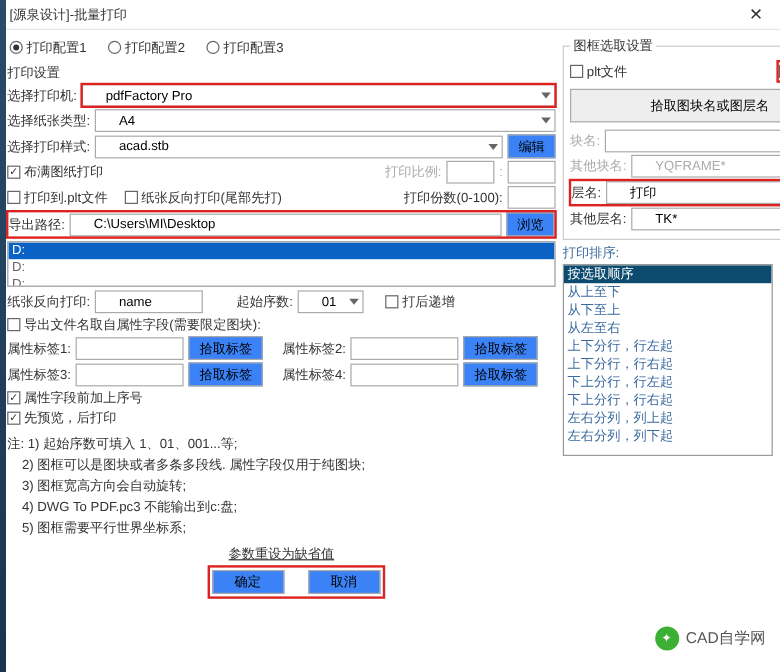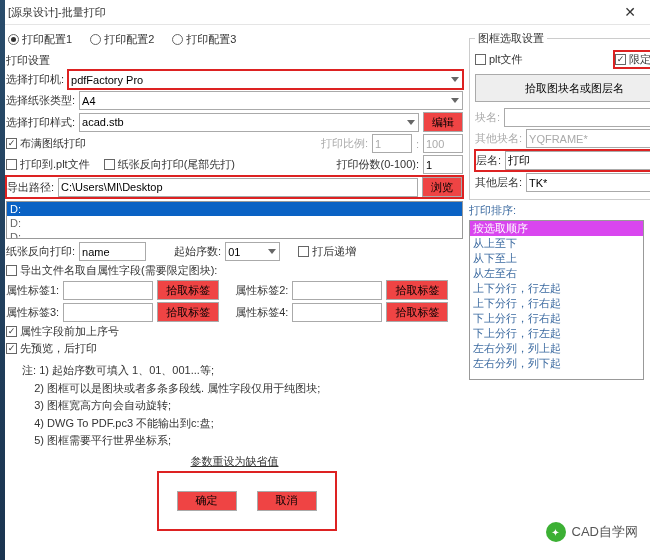--- a/index.html
+++ b/index.html
@@ -8,41 +8,41 @@
 .titlebar .close { font-size: 14px; color: #333; cursor: pointer; padding: 0 6px; }
 .content { display: flex; padding: 3px 6px; gap: 6px; }
 .left { flex: 1; }
 .right { width: 175px; }
 .radiorow { display: flex; gap: 18px; padding: 4px 2px 6px; }
 .radio { display: flex; align-items: center; gap: 3px; }
 .radio .circ { width: 11px; height: 11px; border: 1px solid #666; border-radius: 50%; display: inline-flex; align-items: center; justify-content: center; }
 .radio .circ.sel::after { content: ""; width: 5px; height: 5px; background: #333; border-radius: 50%; }
 .row { display: flex; align-items: center; margin: 2px 0; gap: 4px; }
 .label { white-space: nowrap; }
-select,input[type=text],.selectbox { height: 19px; border: 1px solid #aaa; background: #fff; font-size: 11px; padding: 0 2px; }
+select,input[type=text],.selectbox { height: 19px; border: 1px solid #aaa; background: #fff; font-size: 11px; padding: 0 19px; }
 select { appearance: none; background: #fff; padding-right: 14px; }
 .selwrap { position: relative; display: inline-block; }
 .selwrap::after { content: ""; position: absolute; right: 4px; top: 7px; border-left: 4px solid transparent; border-right: 4px solid transparent; border-top: 5px solid #666; pointer-events: none; }
 .chk { display: inline-flex; align-items: center; gap: 3px; }
 .chk .box { width: 11px; height: 11px; border: 1px solid #666; display: inline-flex; align-items: center; justify-content: center; font-size: 9px; line-height: 1; }
 .chk .box.sel::after { content: "✓"; }
-button { height: 20px; padding: 0 8px; background: #ef4444; border: 1px solid #aaa; font-size: 11px; cursor: pointer; }
+button { height: 20px; padding: 0 8px; background: #3b82f6; border: 1px solid #aaa; font-size: 11px; cursor: pointer; }
 .redborder { outline: 2px solid #d22; outline-offset: -1px; }
 .listblock { border: 1px solid #999; height: 38px; margin: 3px 0; overflow: hidden; }
 .listblock .selrow { background: #0a62c4; color: #fff; padding: 1px 3px; }
 .listblock .plainrow { padding: 1px 3px; color: #666; }
 .numinput { width: 48px; }
 .rightbtn { width: 100%; height: 28px; background: #eee; border: 1px solid #aaa; margin: 4px 0; }
 .orderlist { border: 1px solid #999; height: 160px; overflow: hidden; margin-top: 2px; }
 .orderlist div { padding: 0 3px; color: #3b6aa0; }
-.orderlist .selrow { background: #d946ef; color: #fff; }
-.notes { margin-top: 6px; line-height: 1.6; padding-left: 16px; }
+.orderlist .selrow { background: #0c4a6e; color: #fff; }
+.notes { margin-top: 6px; line-height: 1.6; padding-left: 0; }
 .bottom { text-align: center; margin-top: 4px; }
 .bottom .def { display: block; margin-bottom: 4px; text-decoration: underline; }
-.bottom .btns { display: inline-flex; gap: 20px; outline: 2px solid #d22; padding: 18px; margin-left: 24px; }
+.bottom .btns { display: inline-flex; gap: 20px; outline: 2px solid #d22; padding: 2px; margin-left: 24px; }
 .cadfoot { position: absolute; right: 12px; bottom: 18px; font-size: 13px; color: #555; display: flex; align-items: center; gap: 6px; }
 .cadfoot .wechat { width: 20px; height: 20px; border-radius: 50%; background: #3cb034; color:#fff; font-size:10px; display:flex; align-items:center; justify-content:center; }
 fieldset { border: 1px solid #ccc; padding: 3px 5px 5px; margin: 3px 0; }
 legend { padding: 0 3px; font-size: 11px; }
 .leftedge { position:absolute; left:0; top:0; bottom:0; width:5px; background:linear-gradient(#294c6b,#1a3450); }
 </style>
 </head>
 <body>
 
 <div class="leftedge"></div>
@@ -118,21 +118,21 @@
     </div>
 
     <div class="listblock">
       <div class="selrow">D:</div>
       <div class="plainrow">D:</div>
       <div class="plainrow">D:</div>
     </div>
 
     <div class="row">
       <span class="label">纸张反向打印:</span>
-      <input type="text" style="width: 67px;" value="name">
+      <input type="text" style="width: 90px;" value="name">
       <span style="width:20px"></span>
       <span class="label">起始序数:</span>
       <span class="selwrap"><select style="width:55px"><option>01</option></select></span>
       <span style="width:10px"></span>
       <label class="chk">
           <span class="box"></span>
           <span>打后递增</span>
         </label>
     </div>
 
@@ -226,22 +226,22 @@
     </fieldset>
 
     <div class="label" style="color:#3b6aa0">打印排序:</div>
     <div class="orderlist">
       <div class="selrow">按选取顺序</div>
       <div>从上至下</div>
       <div>从下至上</div>
       <div>从左至右</div>
       <div>上下分行，行左起</div>
       <div>上下分行，行右起</div>
+      <div>下上分行，行左起</div>
       <div>下上分行，行右起</div>
-      <div>下上分行，行左起</div>
       <div>左右分列，列上起</div>
       <div>左右分列，列下起</div>
 
     </div>
   </div>
 </div>
 
 <div class="cadfoot">
   <span class="wechat">✦</span>
   <span>CAD自学网</span>

